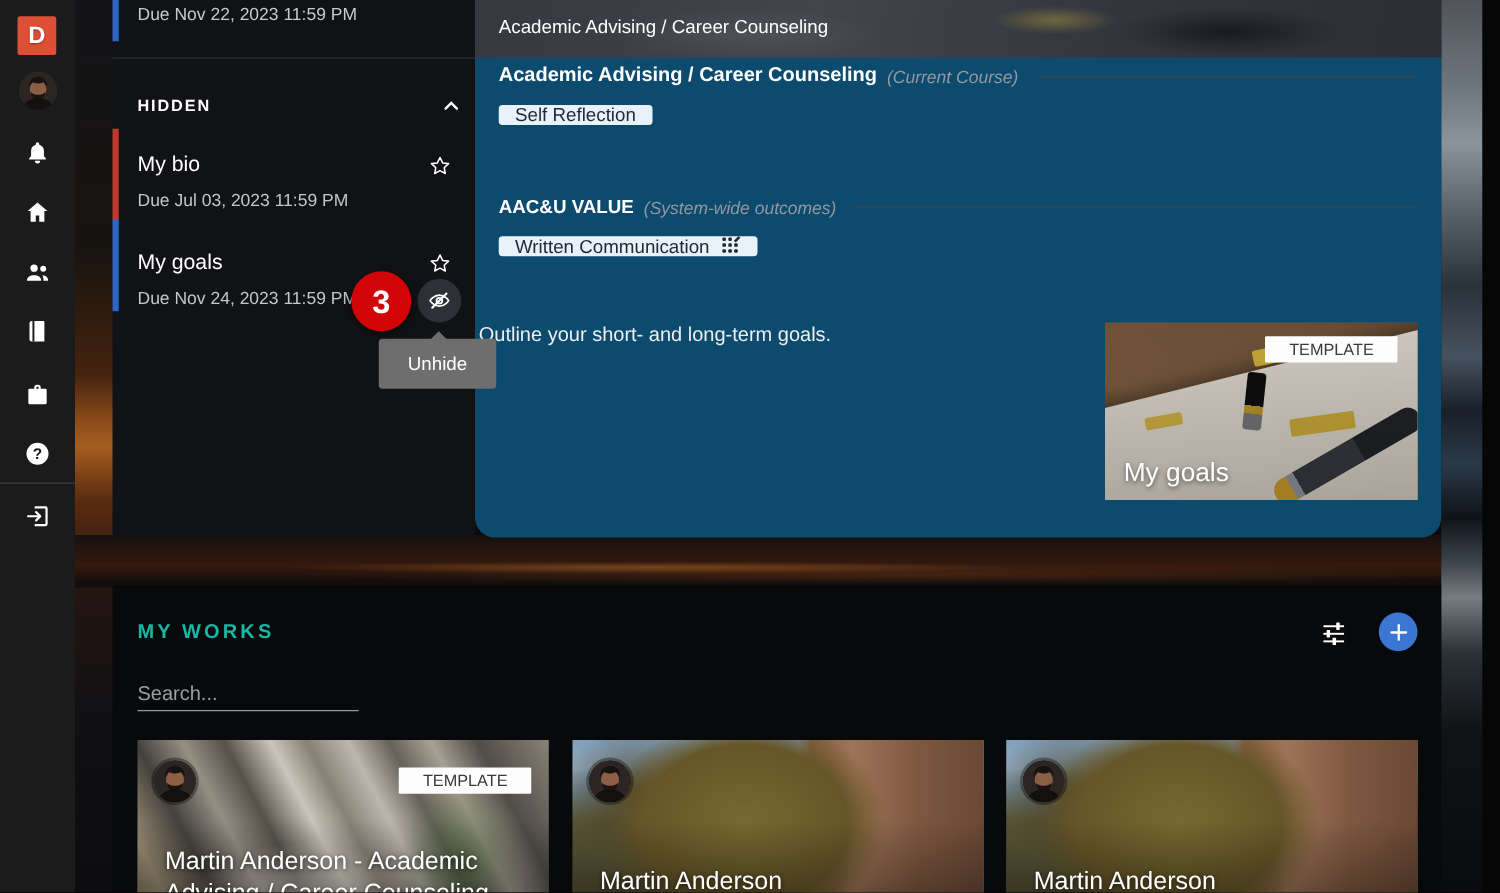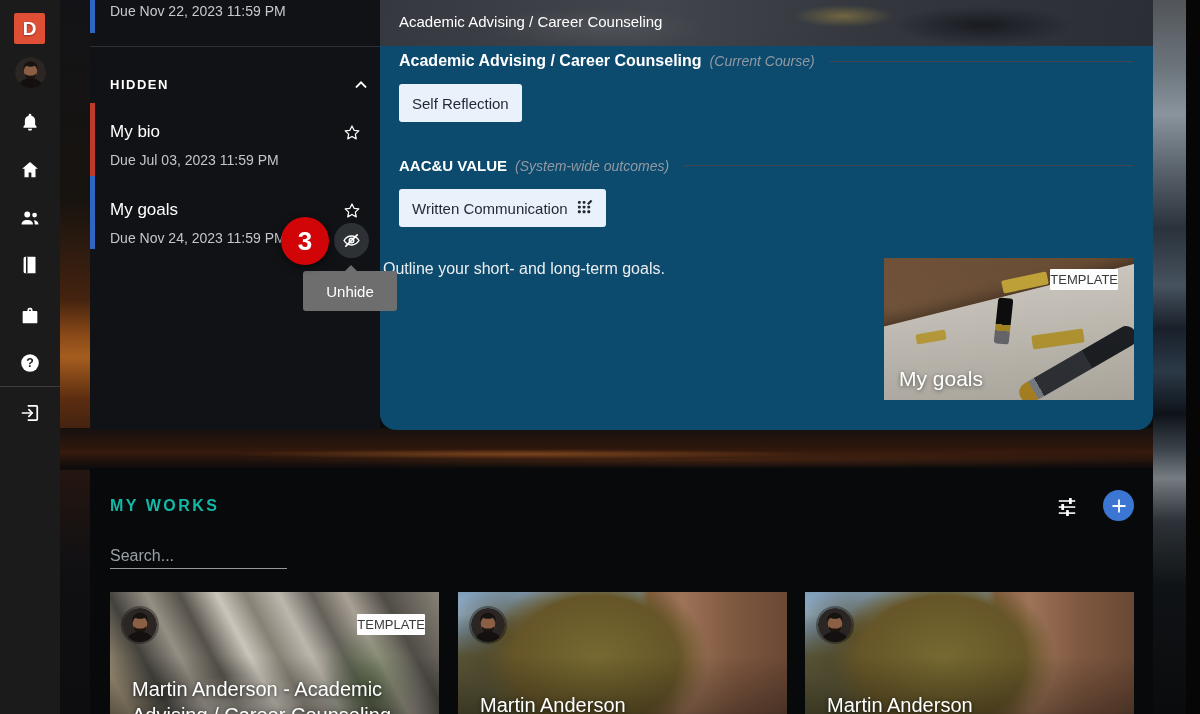--- a/index.html
+++ b/index.html
@@ -58,42 +58,42 @@
   .banner { position:absolute; left:0; top:0; width:773px; height:46px;
     background:radial-gradient(70px 16px at 60% 35%, rgba(200,168,66,.40), transparent 70%),
       radial-gradient(120px 26px at 78% 55%, rgba(20,22,28,.85), transparent 75%),
       radial-gradient(160px 30px at 28% 60%, rgba(255,255,255,.07), transparent 70%),
       linear-gradient(100deg,#35393f 0%,#42464c 35%,#33373d 65%,#2b2f35 100%); }
   .banner-title { position:absolute; left:19px; top:13px; font-size:15px; color:#fff; }
   .hrow { position:absolute; left:19px; width:734px; display:flex; align-items:center; gap:8px; }
   .hrow .bold { font-size:16px; font-weight:bold; color:#fff; white-space:nowrap; }
   .hrow .qual { font-size:14px; font-style:italic; color:#9299a1; white-space:nowrap; }
   .hrow .line { flex:1; height:1px; background:#40464d; margin-left:6px; }
-  .chip { position:absolute; left:19px; height:38px; background:#e9f1fa; color:#1f2833;
-    font-size:15px; border-radius:3px; display:flex; align-items:center; padding:12px 13px; gap:9px; cursor:pointer; }
+  .chip { position:absolute; left:19px; height:16px; background:#e9f1fa; color:#1f2833;
+    font-size:15px; border-radius:3px; display:flex; align-items:flex-start; padding:0 13px; gap:9px; cursor:pointer; }
   .descr { position:absolute; left:3px; top:260px; font-size:16px; color:#eceef0; }
 
   .tpl-card { position:absolute; left:504px; top:258px; width:250px; height:142px; overflow:hidden;
     background:linear-gradient(15deg,#6e4f36 0%,#8a6647 45%,#7a593d 100%); cursor:pointer; }
   .tpl-paper { position:absolute; left:-34px; top:36px; width:350px; height:180px; transform:rotate(-14deg);
     background:linear-gradient(180deg,#f2ede3 0%,#e6e0d3 60%,#d8d2c4 100%);
     box-shadow:0 -4px 14px rgba(0,0,0,.35); }
   .tpl-y1 { position:absolute; left:118px; top:18px; width:46px; height:13px; transform:rotate(-12deg);
     background:#e6c343; border-radius:2px; }
   .tpl-y2 { position:absolute; left:148px; top:74px; width:52px; height:14px; transform:rotate(-8deg);
     background:#dcb83e; border-radius:2px; }
   .tpl-y3 { position:absolute; left:32px; top:74px; width:30px; height:10px; transform:rotate(-10deg);
     background:#e3c048; border-radius:2px; }
   .tpl-cap { position:absolute; left:112px; top:40px; width:15px; height:46px; transform:rotate(6deg);
     border-radius:3px; background:linear-gradient(180deg,#101010 0 58%,#caa42c 58% 72%,#7e7e84 72%); }
   .tpl-pen { position:absolute; left:128px; top:96px; width:132px; height:21px; transform:rotate(-30deg);
     border-radius:10px; background:linear-gradient(90deg,#d9a72c 0 11%,#9aa0a8 11% 16%,#3a3d44 16% 58%,#23262b 58%); }
   .tpl-shade { position:absolute; inset:0; background:linear-gradient(180deg,rgba(0,0,0,.16),rgba(0,0,0,.26)); }
   .badge-template { position:absolute; background:#fdfdfd; color:#3a3a3a; font-size:13px;
-    padding:3px 0; border-radius:1px;text-align:center; }
+    padding:3px 19px; border-radius:1px;text-align:center; }
   .tpl-title { position:absolute; left:15px; bottom:9px; font-size:21px; color:#fff;
     text-shadow:0 1px 4px rgba(0,0,0,.55); }
 
   
   .works-panel { position:absolute; left:90px; top:468px; width:1063px; height:246px; background:#08090a; z-index:2; }
   .works-title { position:absolute; left:20px; top:29px; font-size:16px; font-weight:bold;
     color:#14b8a6; letter-spacing:2.5px; }
   .tune-btn { position:absolute; left:966px; top:28px; width:22px; height:22px; cursor:pointer; }
   .plus-btn { position:absolute; left:1013px; top:22px; width:31px; height:31px; border-radius:50%;
     background:#3b76d2; color:#fff; display:flex; align-items:center; justify-content:center; cursor:pointer; }

